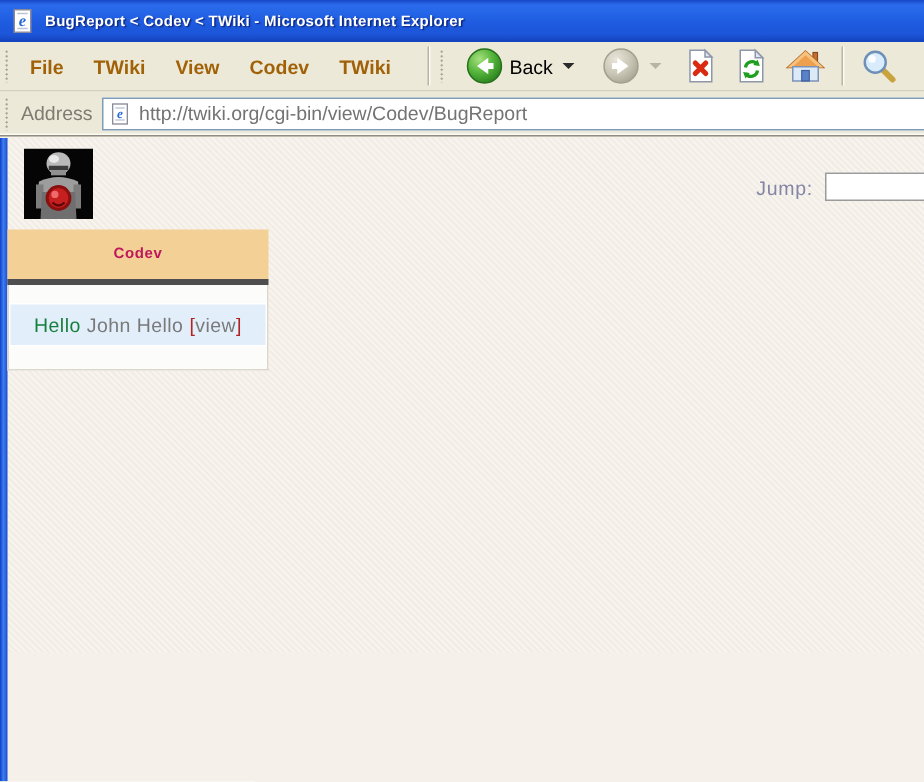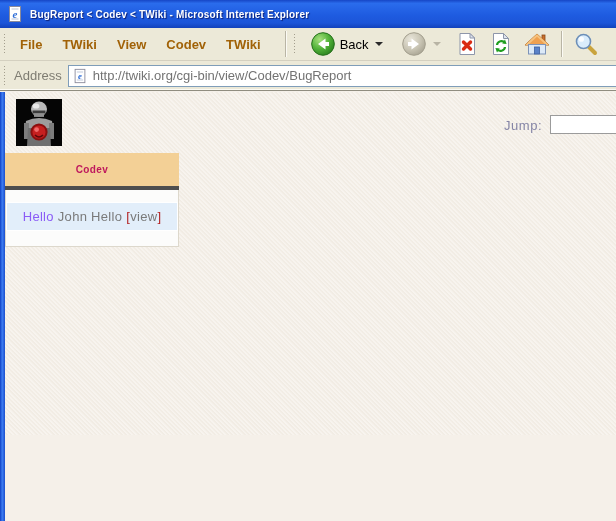--- a/index.html
+++ b/index.html
@@ -66,21 +66,21 @@
 
   .sidebar { position:absolute; left:5px; top:61px; width:174px; }
   .sb-header { height:33px; background:#f3d096; display:flex; align-items:center; justify-content:center;
     font-size:10px; font-weight:bold; color:#be185d; letter-spacing:.4px; cursor:pointer; }
   .sb-darkbar { height:4px; background:#4e4e4e; }
   .sb-body { background:#ffffff; border:1px solid #ddd8cc; border-top:none; }
   .sb-row-white1 { height:12px; background:#fcfcfb; }
   .sb-row-blue { height:27px; margin:1px; background:#e2eefa; display:flex; align-items:center; justify-content:center;
     font-size:13px; letter-spacing:.3px; white-space:nowrap; }
   .sb-row-white2 { height:15px; background:#fcfcfb; }
-  .t-hello { color:#8b5cf6; }
+  .t-hello { color:#15803d; }
   .t-user  { color:#7a7a7a; margin:0 4px; cursor:pointer; }
   .t-brk   { color:#b32222; }
   .t-hide  { color:#7a7a7a; cursor:pointer; }
 </style>
 </head>
 <body>
 
 <div id="window">
 
   <div class="titlebar">

